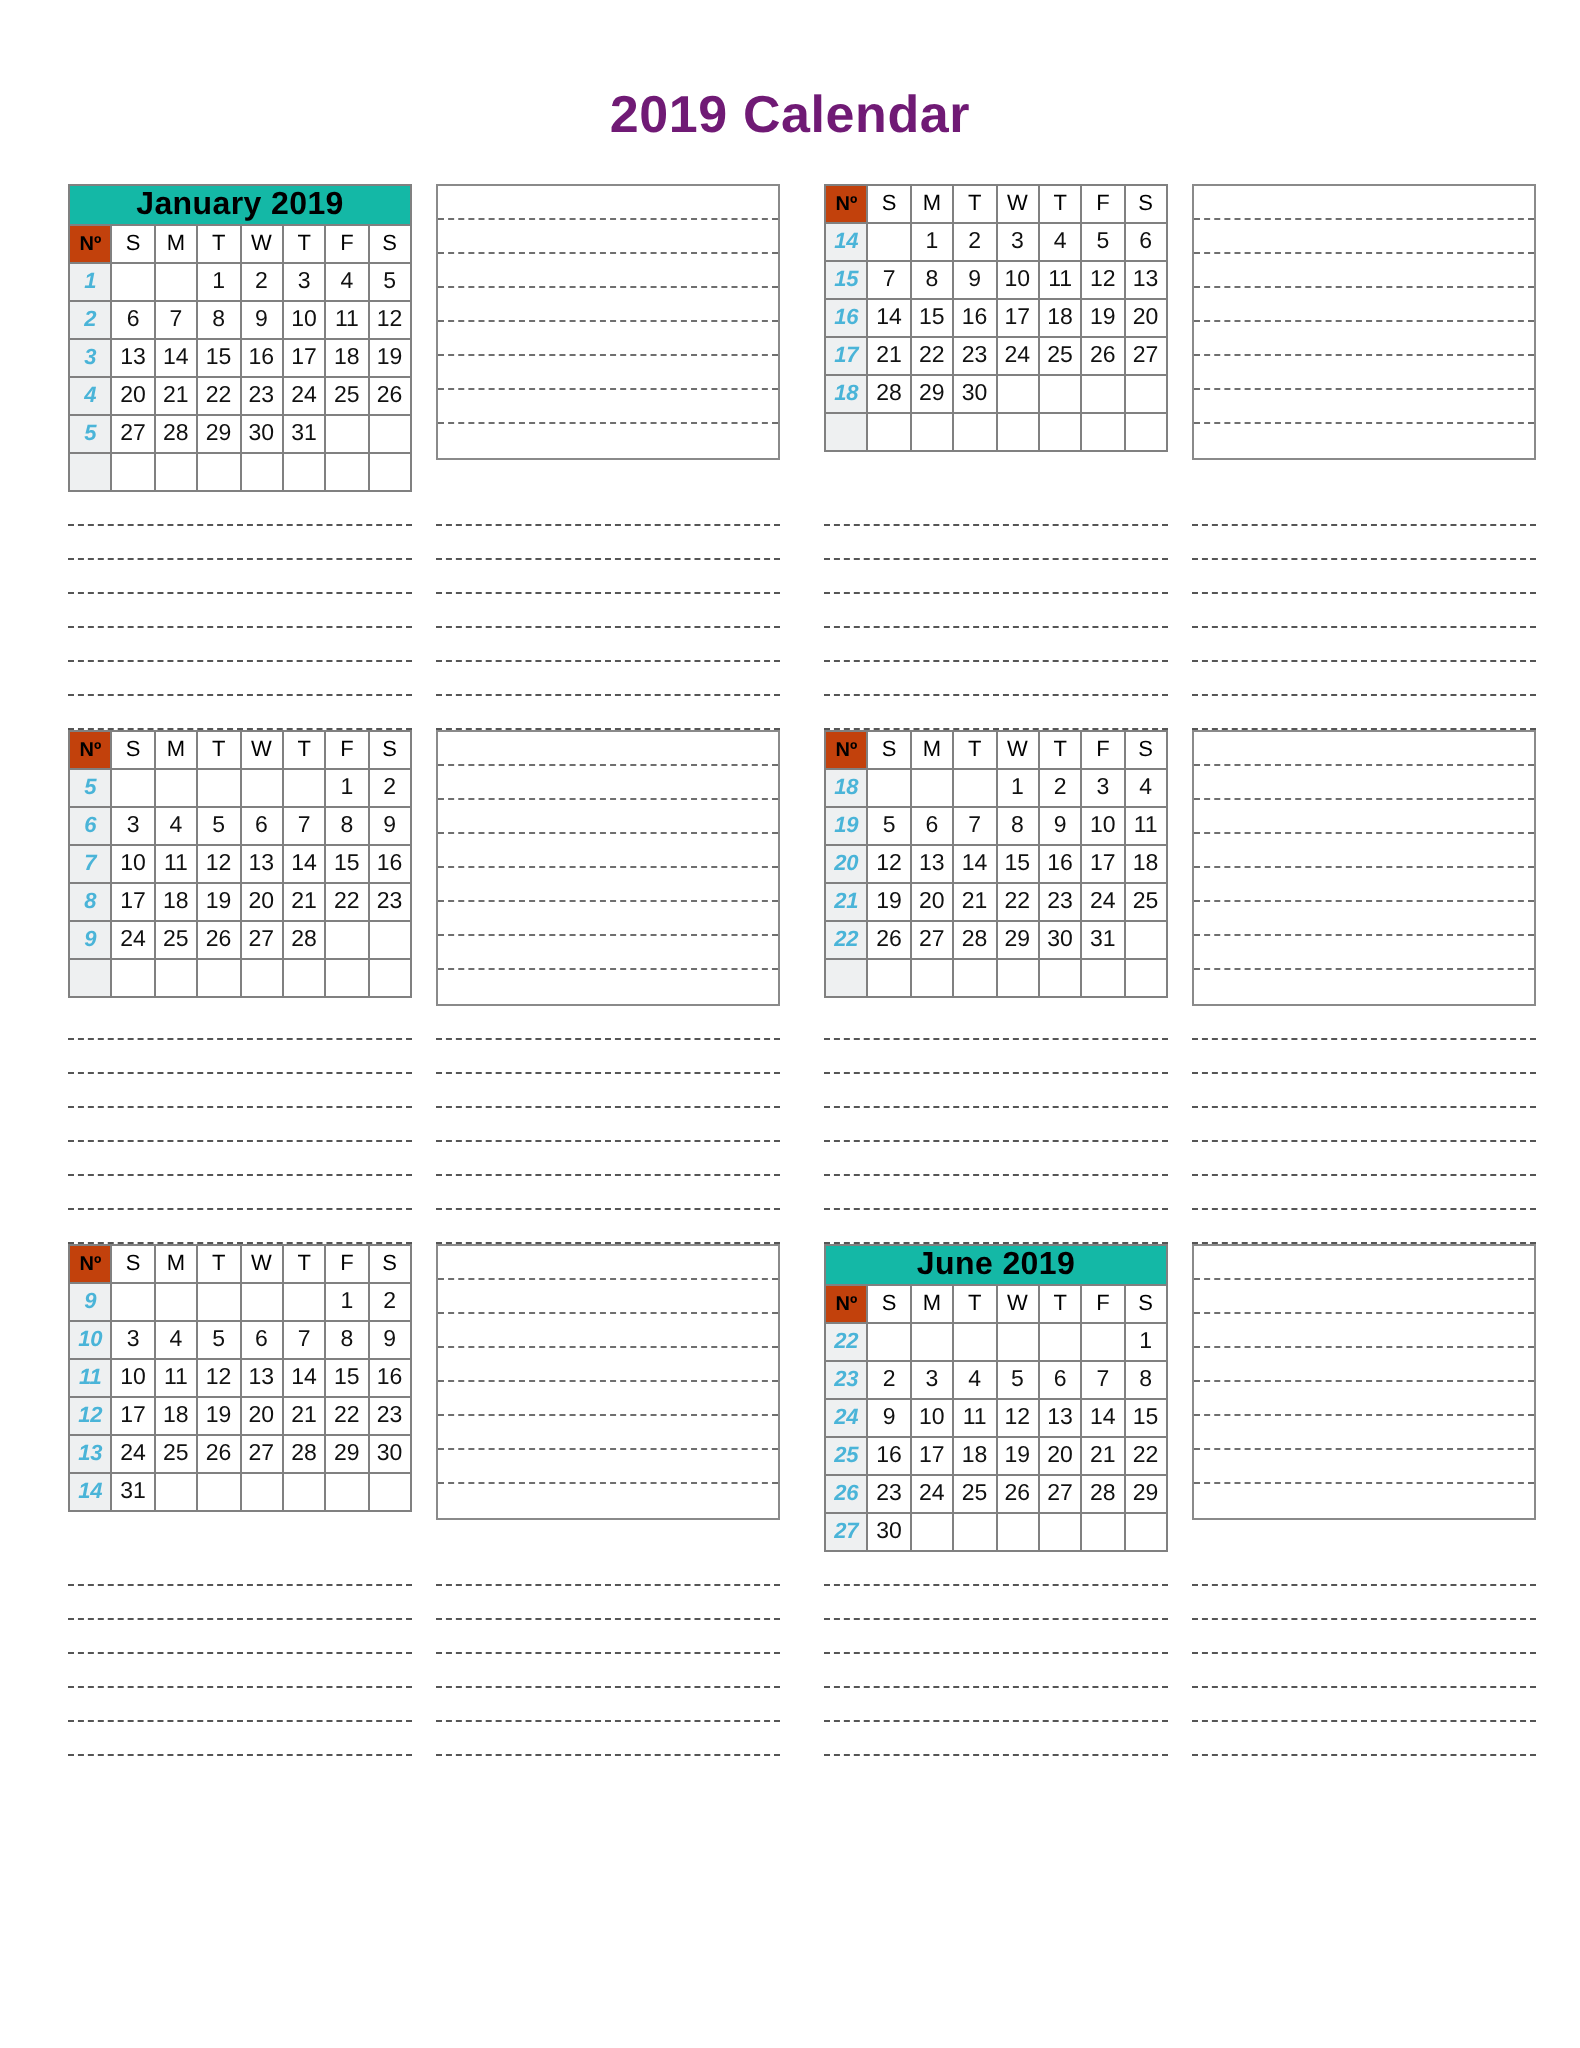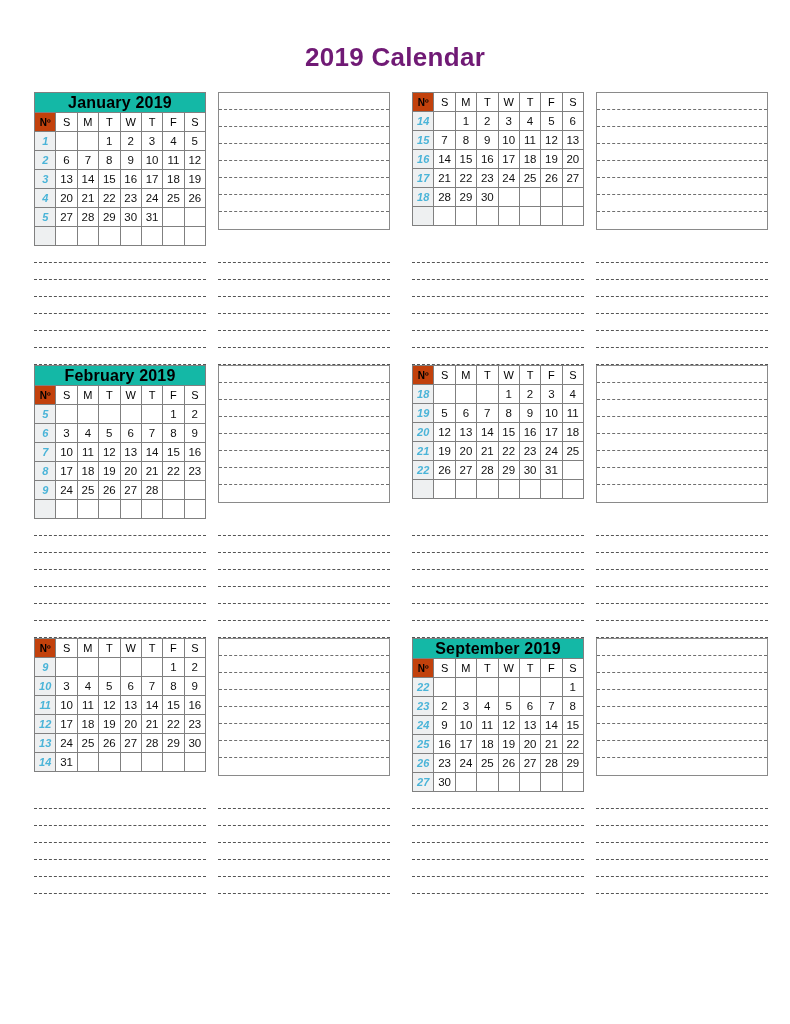--- a/index.html
+++ b/index.html
@@ -381,23 +381,20 @@
           <div class="sline"></div>
         </div>
     </div>
 
     <div class="block">
       <div class="block-row">
         <div class="cal-col">
           <table class="cal">
             <tbody>
                 <tr>
-                  <th class="month-title" colspan="8">February 2019</th>
-                </tr>
-                <tr>
                   <th class="wk-head">Nº</th>
                   <th class="">S</th>
                   <th class="">M</th>
                   <th class="">T</th>
                   <th class="">W</th>
                   <th class="">T</th>
                   <th class="">F</th>
                   <th class="">S</th>
                 </tr>
                 <tr>
@@ -700,21 +697,21 @@
               <div class="nline"></div>
               <div class="nline"></div>
               <div class="nline"></div>
             </div>
         </div>
         <div class="gap-mid"></div>
         <div class="cal-col">
           <table class="cal">
             <tbody>
                 <tr>
-                  <th class="month-title" colspan="8">September 2019</th>
+                  <th class="month-title" colspan="8">June 2019</th>
                 </tr>
                 <tr>
                   <th class="wk-head">Nº</th>
                   <th class="">S</th>
                   <th class="">M</th>
                   <th class="">T</th>
                   <th class="">W</th>
                   <th class="">T</th>
                   <th class="">F</th>
                   <th class="">S</th>

